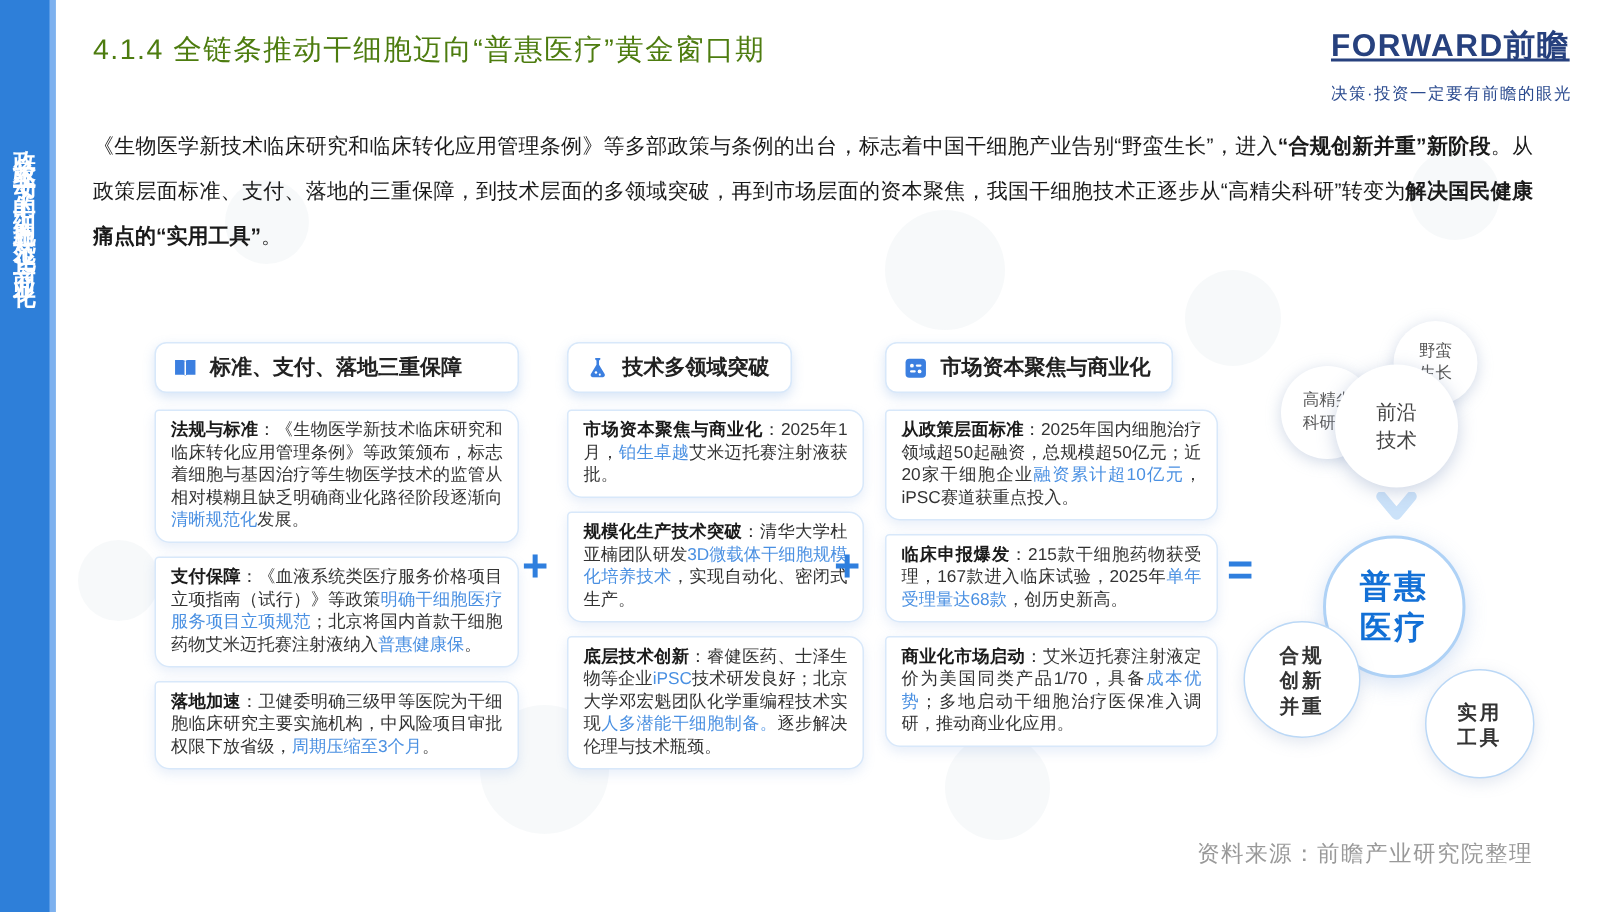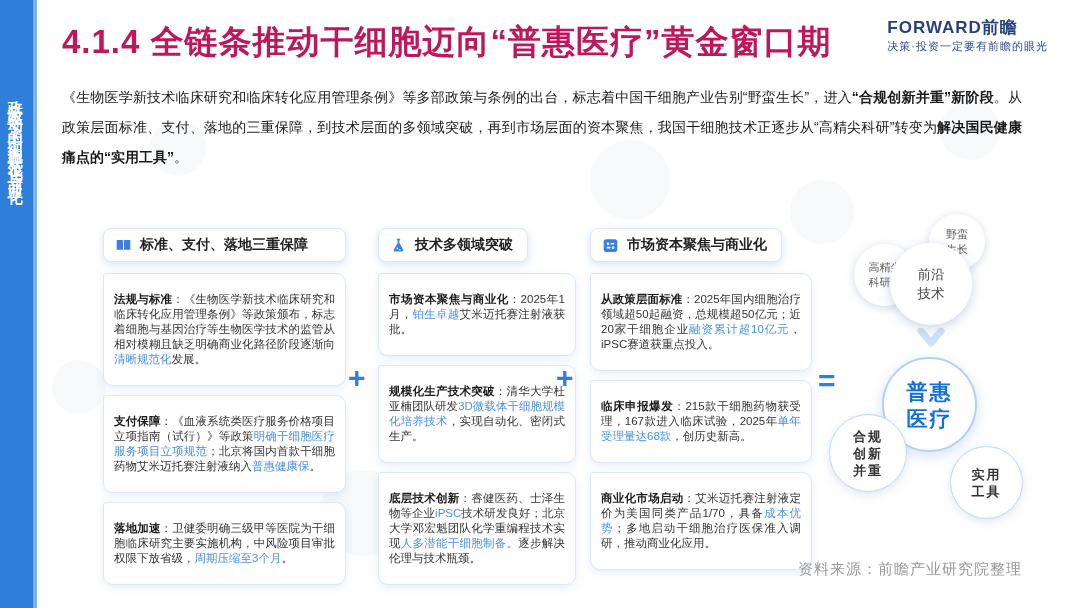--- a/index.html
+++ b/index.html
@@ -19,26 +19,26 @@
     content:""; position:absolute; right:0; top:0; width:4px; height:100%;
     background:#7db1ef;
   }
   .sidebar-text {
     position:absolute; top:88px; left:50%; transform:translateX(-58%);
     writing-mode:vertical-rl; color:#ffffff; font-size:15px; font-weight:700;
     letter-spacing:6px; line-height:33px; white-space:pre;
   }
   
   .title {
-    position:absolute; left:62px; top:20px; font-size:33px; font-weight:700;
-    color:#be185d; letter-spacing:1px;
+    position:absolute; left:62px; top:20px; font-size:19px; font-weight:400;
+    color:#4d7c0f; letter-spacing:1px;
   }
   .logo { position:absolute; right:32px; top:16px; text-align:left; }
-  .logo-brand { font-size:17px; font-weight:800; color:#27417e; letter-spacing:1px; }
-  .logo-tagline { font-size:11px; color:#2a4a8f; margin-top:0; letter-spacing:1px; }
+  .logo-brand { font-size:21px; font-weight:800; color:#27417e; letter-spacing:1px;text-decoration:underline; }
+  .logo-tagline { font-size:11px; color:#2a4a8f; margin-top:11px; letter-spacing:1px; }
   
   .intro {
     position:absolute; left:62px; top:82px; width:960px; font-size:14px;
     line-height:30px; color:#1a1a1a; text-align:justify;
   }
   .intro .b { font-weight:800; }
   
   .col { position:absolute; display:flex; flex-direction:column; }
   .col1 { left:103px; top:228px; width:243px; }
   .col2 { left:378px; top:228px; width:198px; }
@@ -48,21 +48,21 @@
     background:#ffffff; border:1px solid #d8e8fa; border-radius:8px;
     padding:7px 14px 7px 11px; box-shadow:0 3px 8px rgba(100,150,220,.25);
     margin-bottom:11px;
   }
   .col1 .col-header { align-self:stretch; }
   .col-header .label { font-size:14px; font-weight:800; color:#222; white-space:nowrap; }
   .col-header svg { flex:0 0 auto; }
   .cards { display:flex; flex-direction:column; gap:9px; }
   .card {
     background:#ffffff; border:1px solid #d8e8fa; border-radius:10px;
-    border-top-left-radius:3px; padding:18px 10px;
+    border-top-left-radius:3px; padding:6px 10px;
     box-shadow:0 3px 8px rgba(120,160,220,.18);
     font-size:11.5px; line-height:15px; color:#333; text-align:justify;
   }
   .card .b { font-weight:800; color:#1a1a1a; }
   .card .hl { color:#4a90e2; }
   
   .op {
     position:absolute; font-size:30px; font-weight:800; color:#2f7fde;
     line-height:1;
   }

